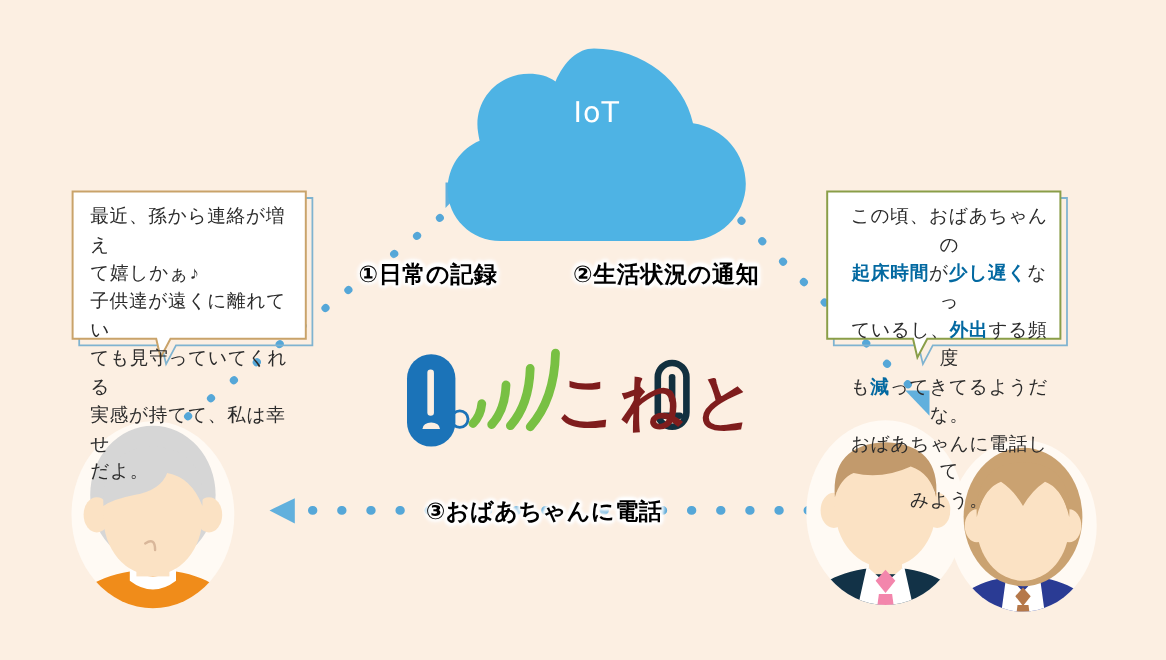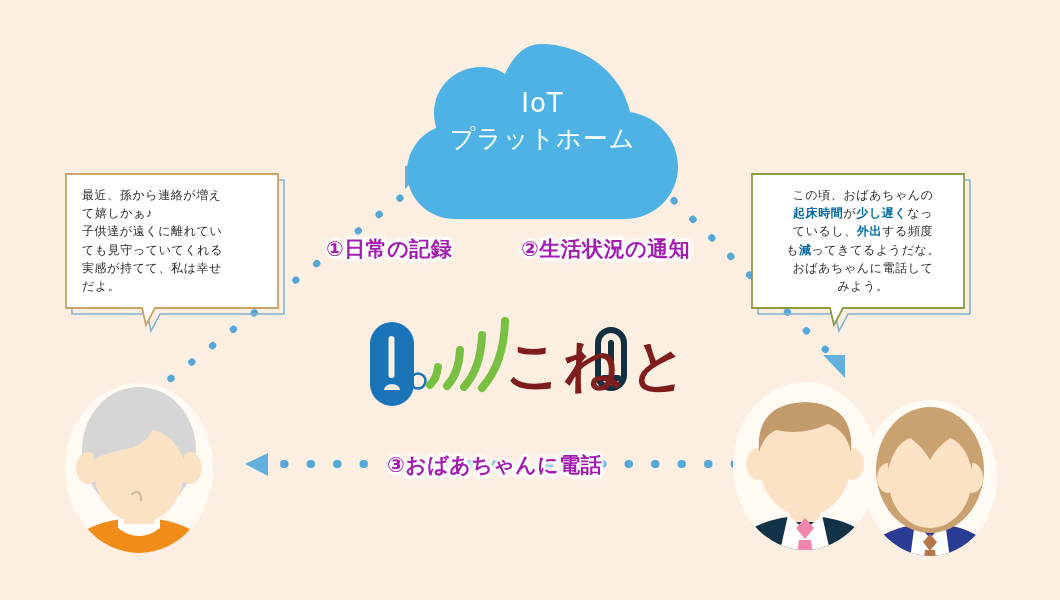--- a/index.html
+++ b/index.html
@@ -8,33 +8,33 @@
     width:1060px;height:600px;
     background:#fcefe2;
     font-family:"DejaVu Sans","Liberation Sans",sans-serif;
     overflow:hidden;
     position:relative;
   }
   #stage{position:absolute;left:0;top:0;width:1060px;height:512px;}
   svg.layer{position:absolute;left:0;top:0;width:1060px;height:600px;}
   .bubble-text{
     position:absolute;
-    font-size:12px;
+    font-size:17px;
     line-height:1.52;
     color:#2b2b2b;
     letter-spacing:0.6px;
     white-space:pre-line;
-    font-family:Liberation Serif, serif;
+    font-family:Liberation Mono, monospace;
   }
   .bubble-text b{font-weight:bold;color:#0369a1;}
   .flow-label{
     position:absolute;
     font-size:21px;
     font-weight:bold;
-    color:#a21caf;
+    color:#000000;
     letter-spacing:0.5px;
     white-space:nowrap;
     text-shadow:
       2px 0 2.5px #fff, -2px 0 2.5px #fff, 0 2px 2.5px #fff, 0 -2px 2.5px #fff,
       2px 2px 2.5px #fff, -2px -2px 2.5px #fff, 2px -2px 2.5px #fff, -2px 2px 2.5px #fff,
       3px 0 4px #fff, -3px 0 4px #fff, 0 3px 4px #fff, 0 -3px 4px #fff;
     font-family:"DejaVu Sans","Liberation Sans",sans-serif;
   }
   .cloud-text{
     position:absolute;
@@ -201,21 +201,20 @@
         <ellipse cx="930" cy="478" rx="42" ry="50" fill="#fbe2c4"></ellipse>
 
         <path d="M 888 470 q -3 -48 42 -50 q 45 2 42 50
                  q -6 -26 -22 -32 q -12 8 -20 22 q -8 -14 -20 -22 q -16 6 -22 32 z" fill="#caa271"></path>
       </g>
     </g>
 
   </svg>
 
   <div class="cloud-text cloud-line1" style="left:407px;top:88px;width:271px;">IoT</div>
-  <div class="cloud-text cloud-line2" style="left:407px;top:122px;width:271px;">プラットホーム</div>
 
   <div class="flow-label" style="left:326px;top:235px;">①日常の記録</div>
   <div class="flow-label" style="left:521px;top:235px;">②生活状況の通知</div>
   <div class="flow-label" style="left:387px;top:451px;">③おばあちゃんに電話</div>
 
   <div class="logo-text" style="left:505px;top:328px;">こね</div>
   <div class="logo-text" style="left:630px;top:328px;">と</div>
 
   <div class="bubble-text" style="left:82px;top:186px;width:190px;">最近、孫から連絡が増え
 て嬉しかぁ♪

